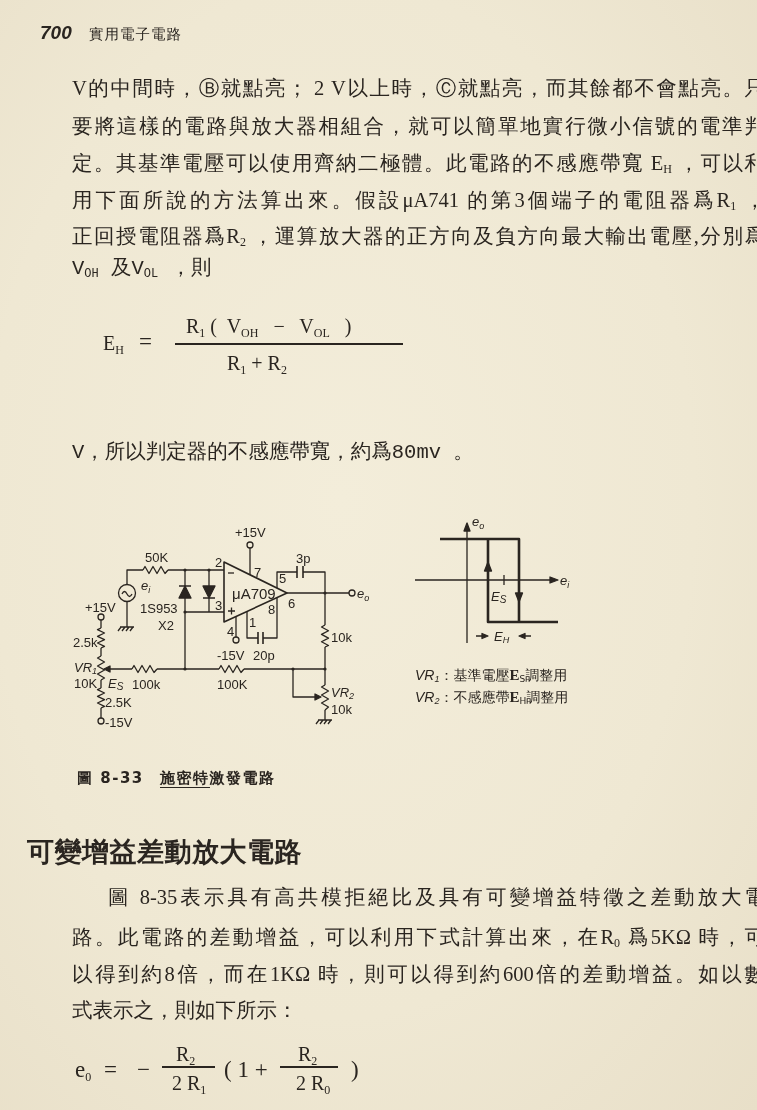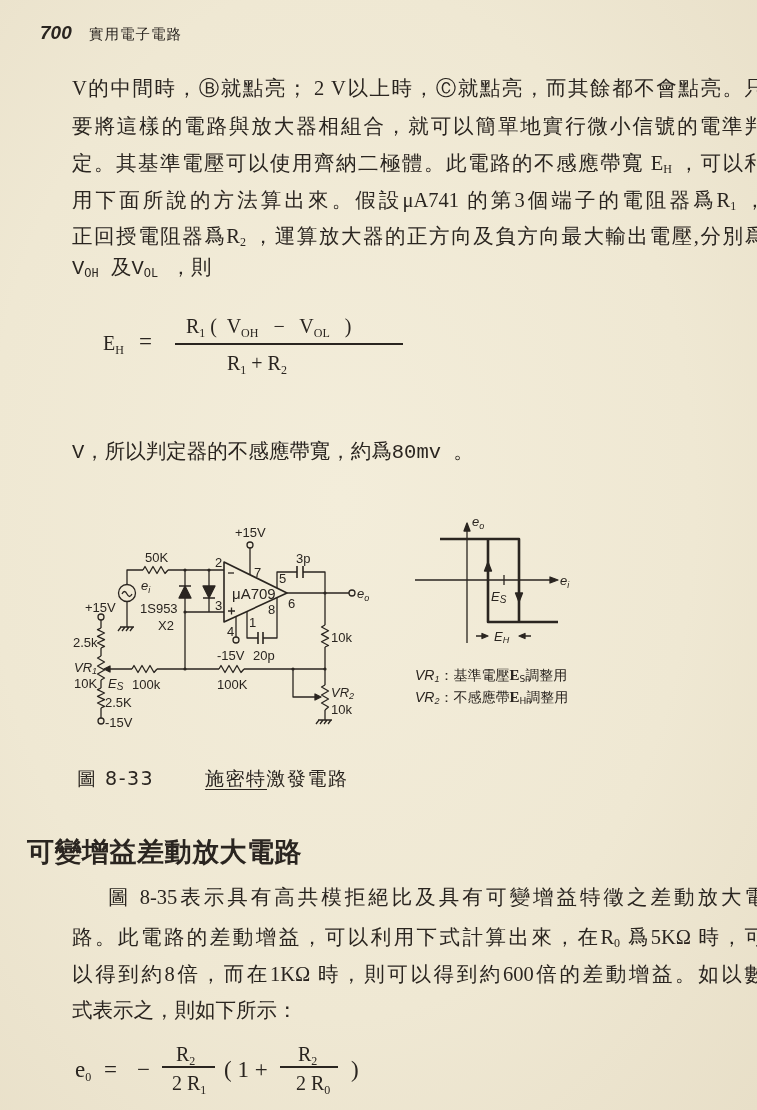--- a/index.html
+++ b/index.html
@@ -17,22 +17,22 @@
 .eq.big{font-size:23px;}
 .bar{position:absolute;height:2px;background:#2a2520;}
 .fig{position:absolute;left:60px;top:510px;}
 .fig text{font-family:"Liberation Sans",sans-serif;font-size:13px;fill:#2a2520;stroke:none;}
 .fig text.it{font-style:italic;}
 .fig text.chip{font-size:15px;}
 .legend{position:absolute;left:415px;height:20px;line-height:20px;font-family:"DejaVu Sans",sans-serif;font-size:14px;white-space:pre;}
 .legend .vr{font-family:"Liberation Sans",sans-serif;font-style:italic;}
 .legend .ev{font-family:"Liberation Serif",serif;font-weight:bold;font-size:15px;}
 .legend sub{font-size:9px;vertical-align:-2px;line-height:0;}
-.cap{position:absolute;top:768px;height:20px;line-height:20px;font-family:"DejaVu Sans",sans-serif;font-size:19px;letter-spacing:1.5px;white-space:pre;}
-.cap .ul{border-bottom:1.5px solid #2a2520;margin-left:45px;}
+.cap{position:absolute;top:768px;height:20px;line-height:20px;font-family:"DejaVu Sans",sans-serif;font-size:15px;letter-spacing:1.5px;white-space:pre;font-weight:bold;}
+.cap .ul{border-bottom:1.5px solid #2a2520;}
 .h2{position:absolute;left:27px;top:834px;height:36px;line-height:36px;font-family:"DejaVu Sans",sans-serif;font-weight:bold;font-size:27px;letter-spacing:0.5px;}
 </style>
 </head>
 <body>
 
 <div class="page">
 
   <div class="hdr-num">700</div>
   <div class="hdr-title">實用電子電路</div>
 

